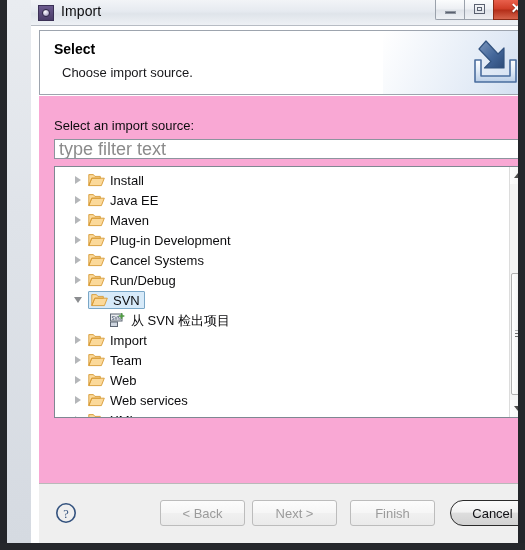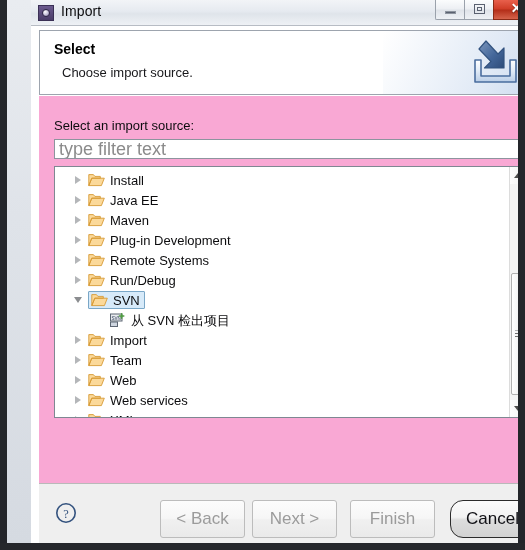--- a/index.html
+++ b/index.html
@@ -346,23 +346,23 @@
   }
   .help-icon {
     position: absolute;
     left: 16px; top: 18px;
     width: 22px; height: 22px;
   }
   .dlg-btn {
     position: absolute;
     top: 16px;
     width: 85px;
-    height: 38px;
-    box-sizing: border-box;
-    font-size: 17px;
+    height: 26px;
+    box-sizing: border-box;
+    font-size: 13px;
     font-family: "Liberation Sans", sans-serif;
     border: 1px solid #bcbcbc;
     border-radius: 3px;
     background: linear-gradient(to bottom, #fcfcfc 0%, #f6f6f6 48%, #f0f0f0 52%, #eaeaea 100%);
     color: #9b9b9b;
     padding: 0;
   }
   .dlg-btn.primary {
     border: 1px solid #2b2b2b;
     color: #101015;
@@ -466,21 +466,21 @@
             <span class="tree-label">Plug-in Development</span>
           </div>
 
           <div class="tree-row">
             <span class="twisty">
                 <i></i>
               </span>
             <svg class="folder-ico" viewBox="0 0 17 14">
                 <path d="M0.8 12.6 L0.8 1.6 L5.4 1.6 L6.9 3.4 L12.3 3.4 L12.3 5.2 L3.8 5.2 L0.8 12.6 Z M3.8 5.2 L16.3 5.2 L13.4 12.6 L0.8 12.6 Z" fill="#fbd99a" stroke="#d79a34" stroke-width="0.9" stroke-linejoin="round"></path>
               </svg>
-            <span class="tree-label">Remote Systems</span>
+            <span class="tree-label">Cancel Systems</span>
           </div>
 
           <div class="tree-row">
             <span class="twisty">
                 <i></i>
               </span>
             <svg class="folder-ico" viewBox="0 0 17 14">
                 <path d="M0.8 12.6 L0.8 1.6 L5.4 1.6 L6.9 3.4 L12.3 3.4 L12.3 5.2 L3.8 5.2 L0.8 12.6 Z M3.8 5.2 L16.3 5.2 L13.4 12.6 L0.8 12.6 Z" fill="#fbd99a" stroke="#d79a34" stroke-width="0.9" stroke-linejoin="round"></path>
               </svg>
             <span class="tree-label">Run/Debug</span>

